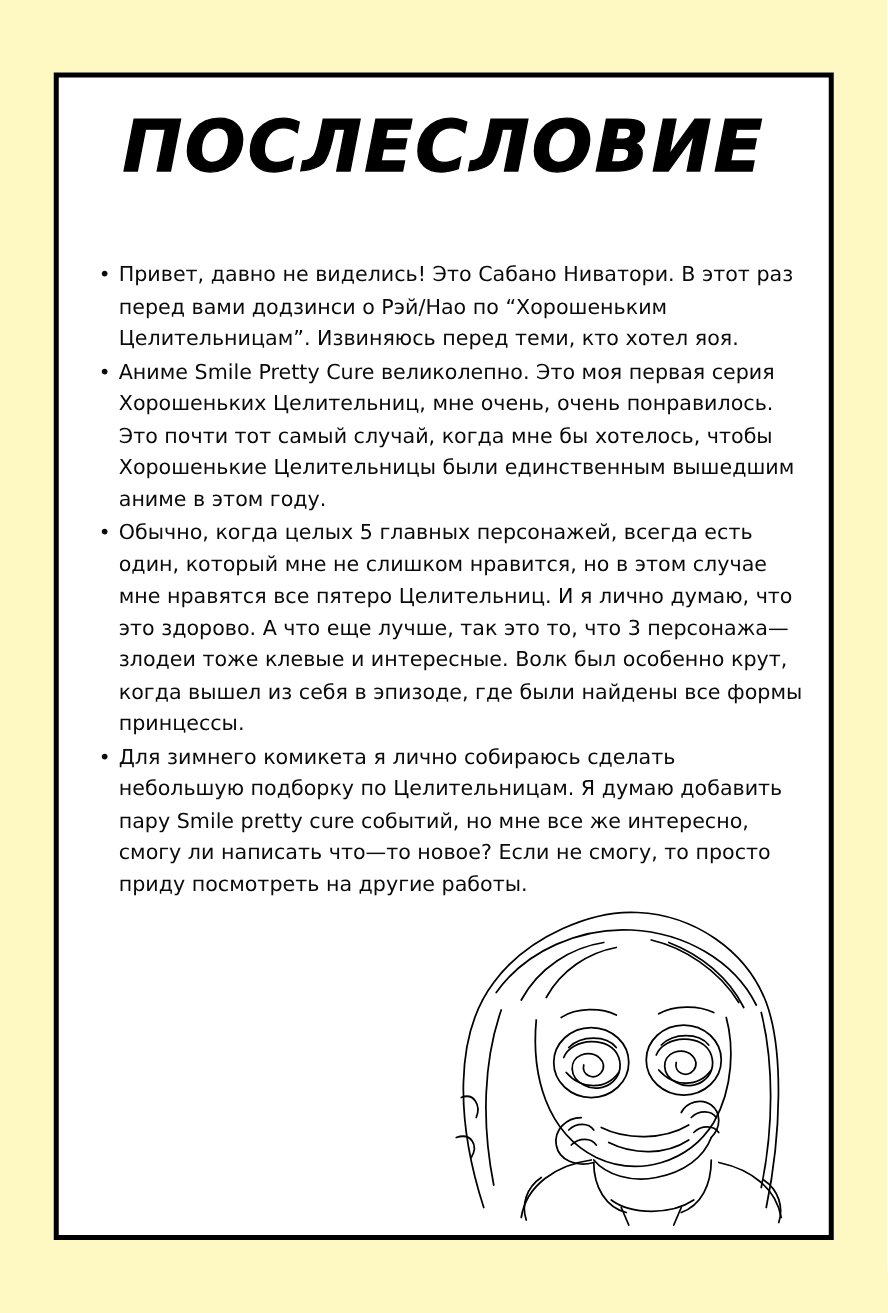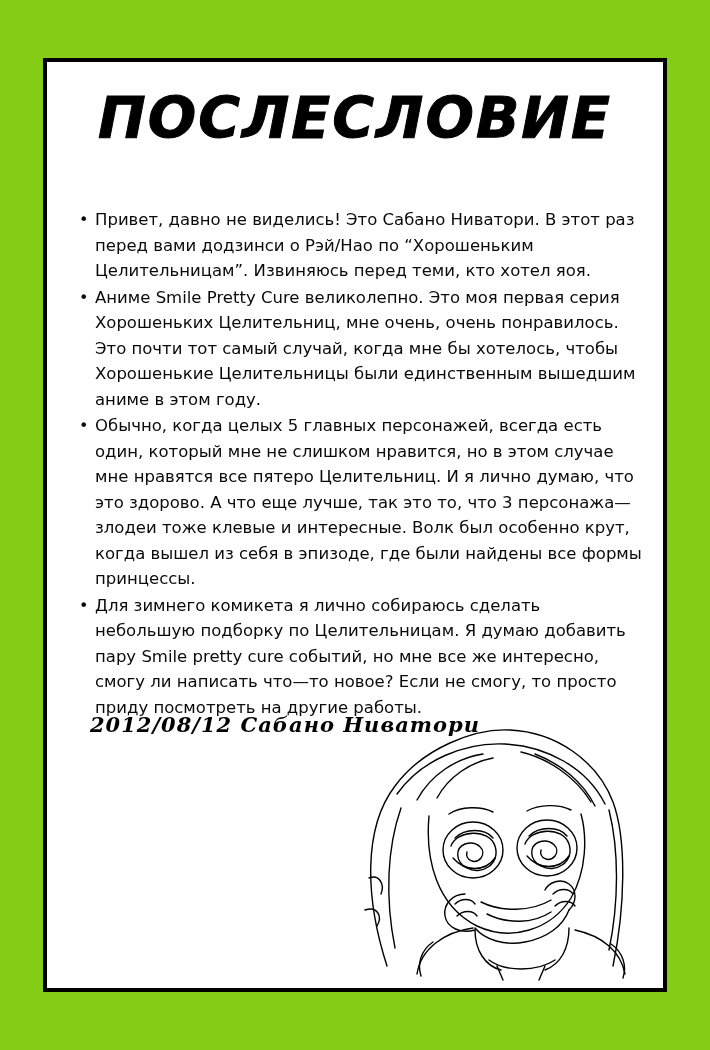--- a/index.html
+++ b/index.html
@@ -13,21 +13,21 @@
     position: relative;
     font-family: "DejaVu Sans", sans-serif;
     overflow: hidden;
   }
 
   .page {
     position: absolute;
     left: 0; top: 0;
     width: 710px;
     height: 1050px;
-    background: #84cc16;
+    background: #fef9c3;
   }
 
   
   .panel {
     position: absolute;
     left: 43px;
     top: 58px;
     width: 624px;
     height: 934px;
     border: 4px solid #000000;
@@ -123,21 +123,20 @@
       <p class="para">
         <span class="bullet">•</span>
         <span>Обычно, когда целых 5 главных персонажей, всегда есть один, который мне не слишком нравится, но в этом случае мне нравятся все пятеро Целительниц. И я лично думаю, что это здорово. А что еще лучше, так это то, что 3 персонажа—злодеи тоже клевые и интересные. Волк был особенно крут, когда вышел из себя в эпизоде, где были найдены все формы принцессы.</span>
       </p>
       <p class="para">
         <span class="bullet">•</span>
         <span>Для зимнего комикета я лично собираюсь сделать небольшую подборку по Целительницам. Я думаю добавить пару Smile pretty cure событий, но мне все же интересно, смогу ли написать что—то новое? Если не смогу, то просто приду посмотреть на другие работы.</span>
       </p>
     </div>
 
-    <div class="signature">2012/08/12  Сабано Ниватори</div>
 
     <div class="sketch">
       <svg width="330" height="290" viewBox="0 0 330 290" fill="none" stroke="#000" stroke-width="1.4" stroke-linecap="round" stroke-linejoin="round">
 
         <path d="M62 268 C40 200 38 130 70 88 C98 50 150 30 185 32 C230 34 272 62 288 104 C302 142 300 210 288 268"></path>
 
         <path d="M72 96 C96 62 140 44 180 46 C222 48 262 70 280 106"></path>
         <path d="M92 102 C106 76 132 60 158 56"></path>
         <path d="M112 100 C124 78 146 64 168 60"></path>
         <path d="M196 54 C222 60 250 78 266 104"></path>

